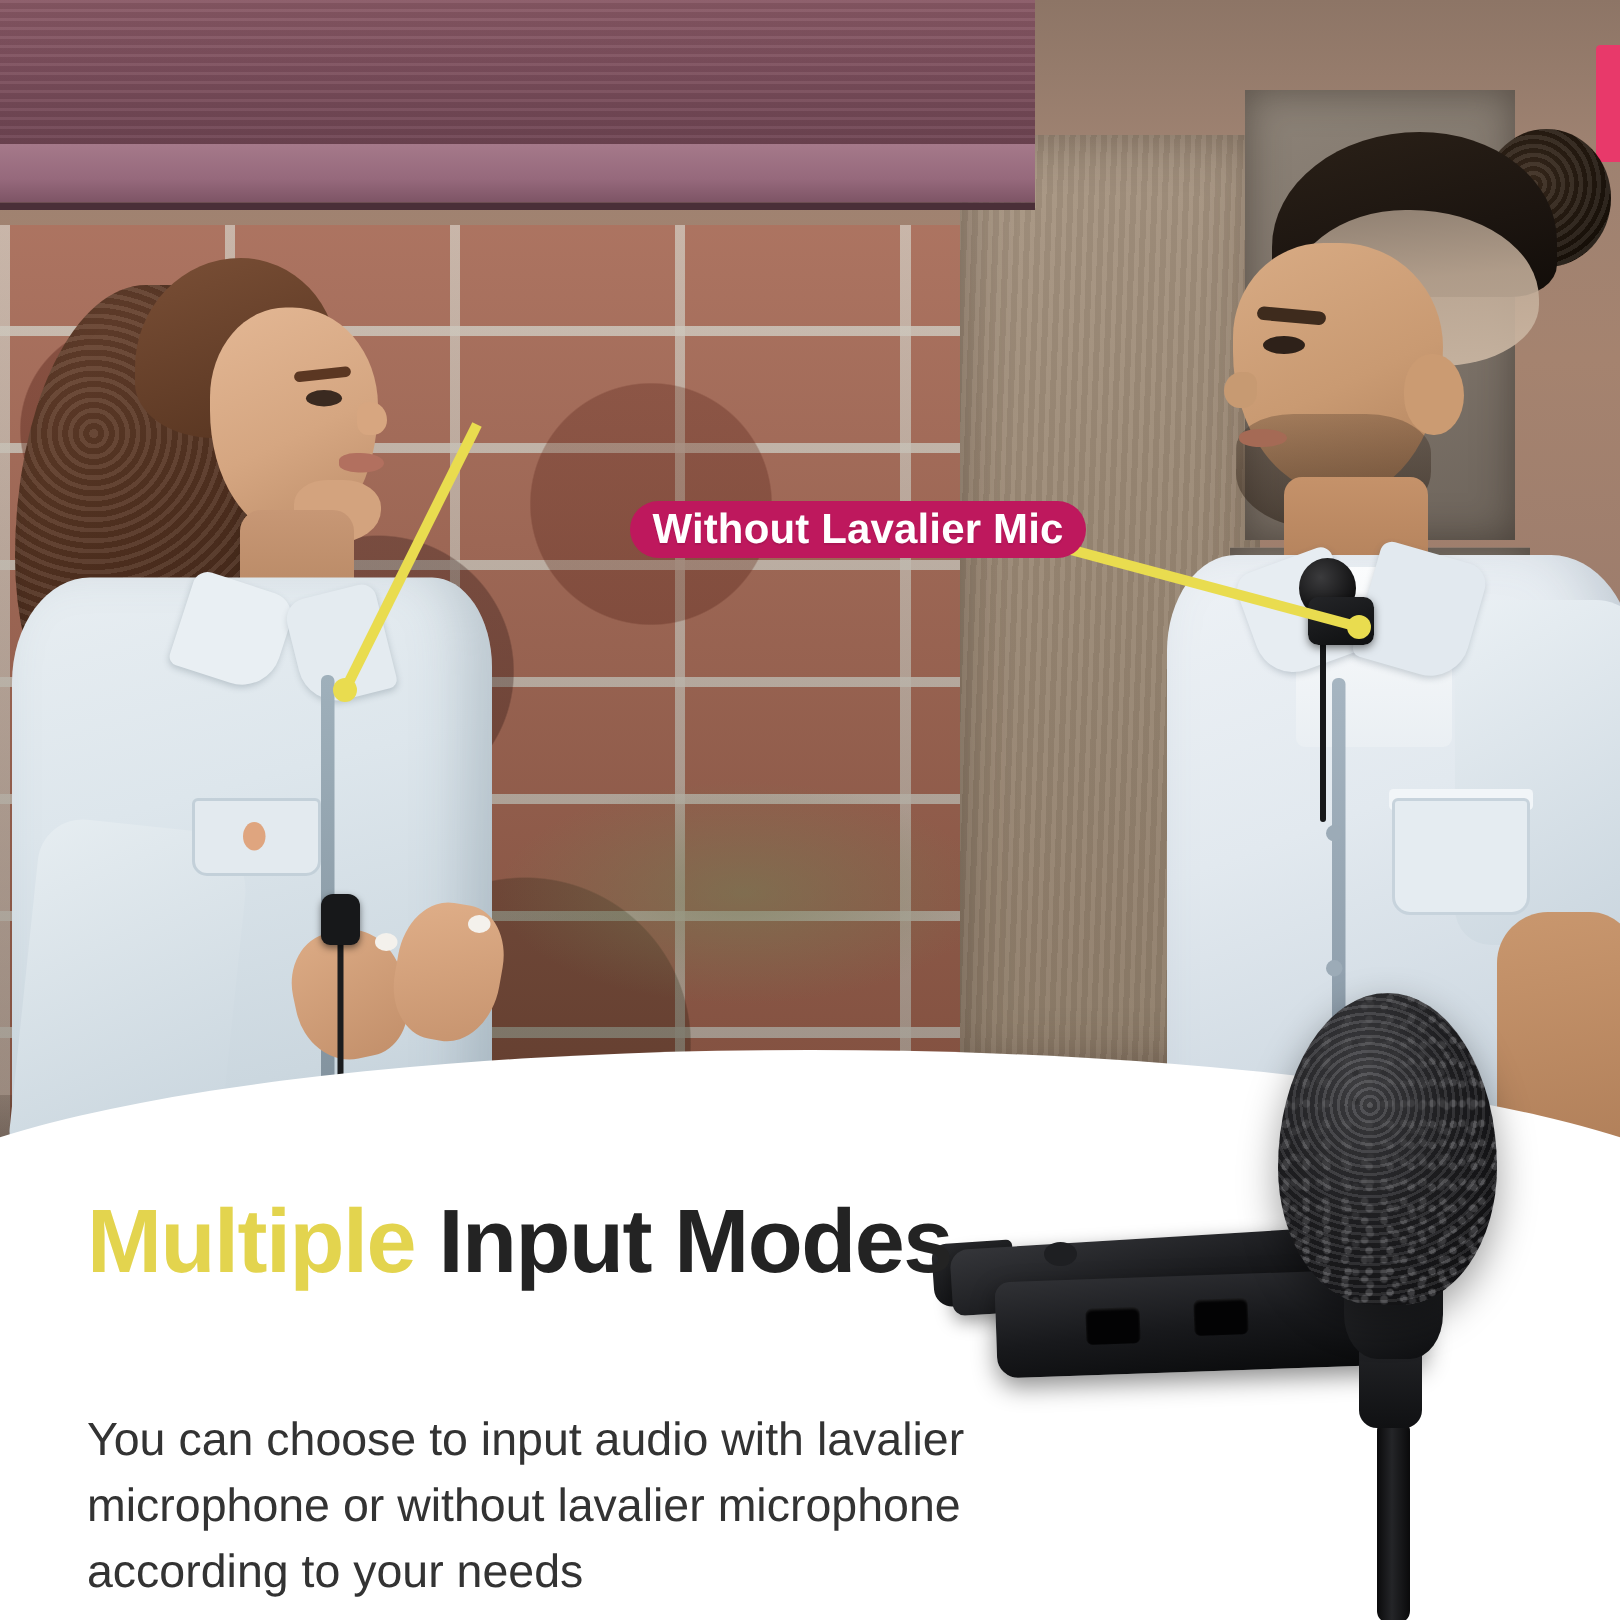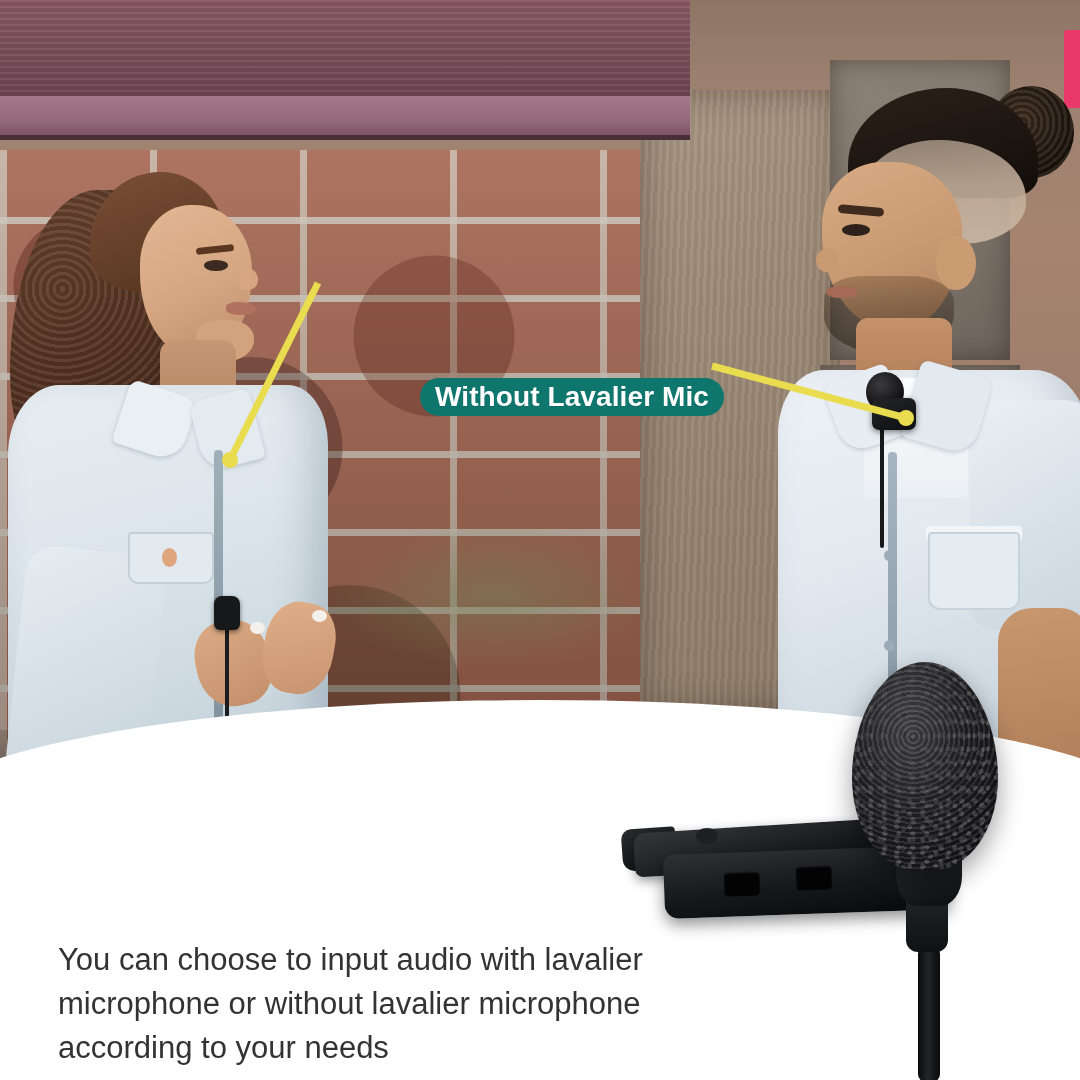--- a/index.html
+++ b/index.html
@@ -473,21 +473,21 @@
     <svg class="lines" viewBox="0 0 1080 800">
 
       <line x1="318" y1="283" x2="230" y2="460" stroke="#e9dc4f" stroke-width="7"></line>
       <circle cx="230" cy="460" r="8" fill="#e9dc4f"></circle>
 
       <line x1="712" y1="366" x2="906" y2="418" stroke="#e9dc4f" stroke-width="7"></line>
       <circle cx="906" cy="418" r="8" fill="#e9dc4f"></circle>
     </svg>
 
 
-    <div class="pill" id="pill-without" style="background:#0f766e;margin-top:44px;">
+    <div class="pill" id="pill-without" style="background:#be185d;">
       <span>Without Lavalier Mic</span>
     </div>
 
   </div>
 
   <div class="white-panel"></div>
   <div class="panel-flat"></div>
 
   <div class="product">
     <div class="p-cable"></div>
@@ -497,16 +497,17 @@
     <div class="p-slot" id="p-slot1"></div>
     <div class="p-slot" id="p-slot2"></div>
     <div class="p-pivot"></div>
     <div class="p-stem"></div>
     <div class="p-neck"></div>
     <div class="p-foam">
       <div class="p-foam-tex"></div>
     </div>
   </div>
 
+  <h1 class="headline"><span class="hl-accent">Multiple</span><span> Input Modes</span></h1>
 
   <p class="body-copy">You can choose to input audio with lavalier microphone or without lavalier microphone according to your needs</p>
 
 </div>
 
 </body></html>

